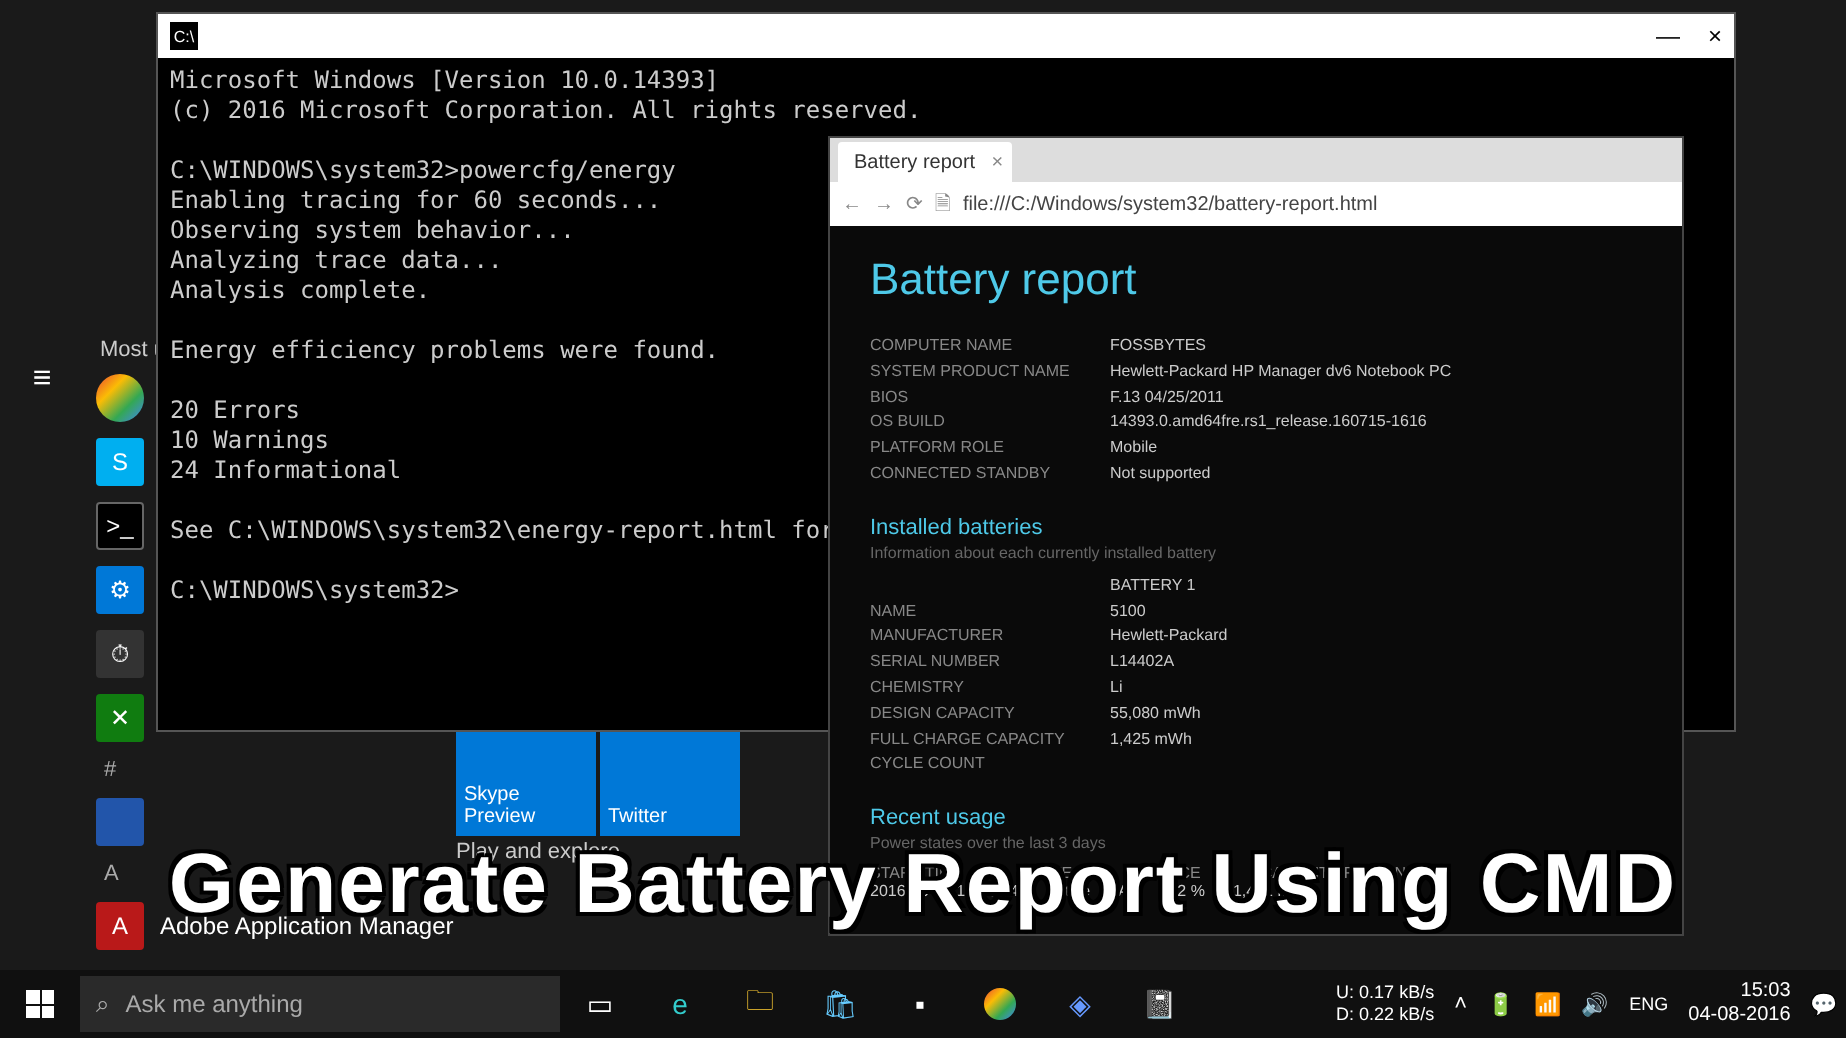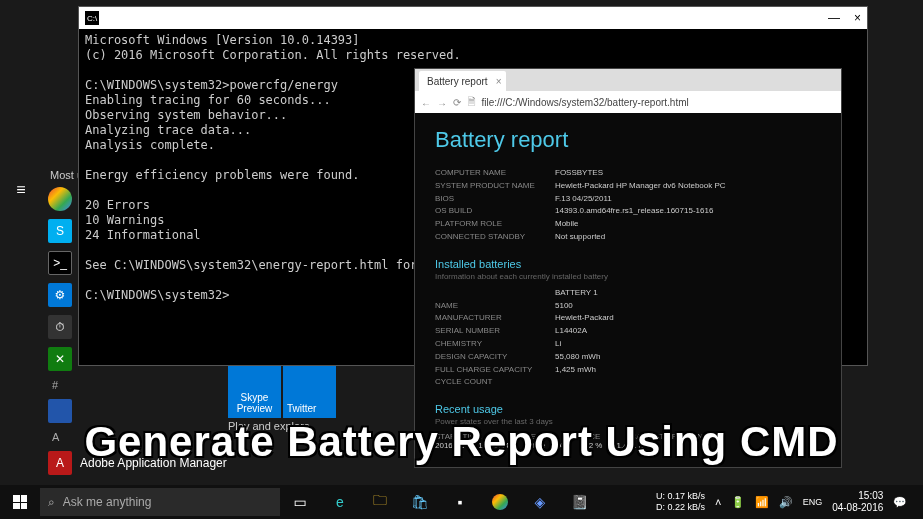--- a/index.html
+++ b/index.html
@@ -9,21 +9,21 @@
 .start-menu { position: absolute; left: 0; top: 163px; width: 260px; height: 317px; background: #1a1a1a; color: #fff; display: flex; }
 .start-rail { width: 42px; background: #1a1a1a; display: flex; flex-direction: column; padding-top: 6px; }
 .rail-btn { width: 42px; height: 42px; display: flex; align-items: center; justify-content: center; color: #fff; font-size: 16px; }
 .start-apps { flex: 1; padding: 4px 0; }
 .start-header { font-size: 11px; color: #ccc; padding: 2px 8px; }
 .app-row { display: flex; align-items: center; height: 32px; padding: 0 6px; gap: 8px; }
 .app-icon { width: 24px; height: 24px; border-radius: 2px; display: flex; align-items: center; justify-content: center; font-size: 12px; color: #fff; }
 .app-label { font-size: 12px; color: #fff; }
 .letter-head { font-size: 11px; color: #aaa; padding: 4px 10px; }
 .tiles { position: absolute; left: 228px; top: 348px; display: flex; gap: 2px; }
-.tile { width: 53px; height: 70px; background: #0078d7; color: #fff; font-size: 10px; display: flex; align-items: flex-end; padding: 4px; text-align: center; }
+.tile { width: 70px; height: 70px; background: #0078d7; color: #fff; font-size: 10px; display: flex; align-items: flex-end; padding: 4px; }
 .tile-label-area { position: absolute; left: 228px; top: 420px; font-size: 11px; color: #ccc; }
 
 
 .cmd-window { position: absolute; left: 78px; top: 6px; width: 790px; height: 360px; background: #000; border: 1px solid #555; }
 .cmd-title { height: 22px; background: #fff; color: #000; display: flex; align-items: center; padding: 0 6px; font-size: 11px; }
 .cmd-title-icon { width: 14px; height: 14px; background: #000; margin-right: 6px; display: flex; align-items: center; justify-content: center; color: #fff; font-size: 8px; }
 .cmd-controls { margin-left: auto; display: flex; gap: 14px; font-size: 12px; }
 .cmd-body { padding: 4px 6px; font-family: 'Consolas', monospace; font-size: 12px; color: #ccc; line-height: 1.25; white-space: pre; }
 
 
@@ -48,21 +48,21 @@
 .overlay-text { position: absolute; left: 0; top: 418px; width: 923px; text-align: center; font-size: 42px; font-weight: 900; color: #fff; text-shadow: 2px 2px 0 #000, -2px -2px 0 #000, 2px -2px 0 #000, -2px 2px 0 #000; letter-spacing: 1px; font-family: Arial, sans-serif; }
 
 
 .taskbar { position: absolute; left: 0; bottom: 0; width: 923px; height: 34px; background: #101010; display: flex; align-items: center; color: #fff; }
 .start-btn { width: 40px; height: 34px; display: flex; align-items: center; justify-content: center; }
 .win-logo { width: 14px; height: 14px; display: grid; grid-template-columns: 1fr 1fr; grid-template-rows: 1fr 1fr; gap: 1px; }
 .win-logo div { background: #fff; }
 .search-box { width: 240px; height: 28px; background: #2a2a2a; color: #aaa; display: flex; align-items: center; padding: 0 8px; font-size: 12px; gap: 8px; }
 .tb-icons { display: flex; height: 34px; }
 .tb-icon { width: 40px; display: flex; align-items: center; justify-content: center; font-size: 14px; }
-.tray { margin-left: auto; display: flex; align-items: center; gap: 10px; padding-right: 16px; font-size: 9px; }
+.tray { margin-left: auto; display: flex; align-items: center; gap: 10px; padding-right: 4px; font-size: 9px; }
 .tray-stat { text-align: right; line-height: 1.2; }
 .tray-time { text-align: right; line-height: 1.2; font-size: 10px; }
 .tray-icon { font-size: 11px; }
 
 .ic-chrome { background: linear-gradient(135deg,#ea4335,#fbbc05,#34a853,#4285f4); border-radius: 50%; }
 .ic-skype { background: #00aff0; }
 .ic-cmd { background: #000; border: 1px solid #666; }
 .ic-gear { background: #0078d7; }
 .ic-speed { background: #333; }
 .ic-xbox { background: #107c10; }

